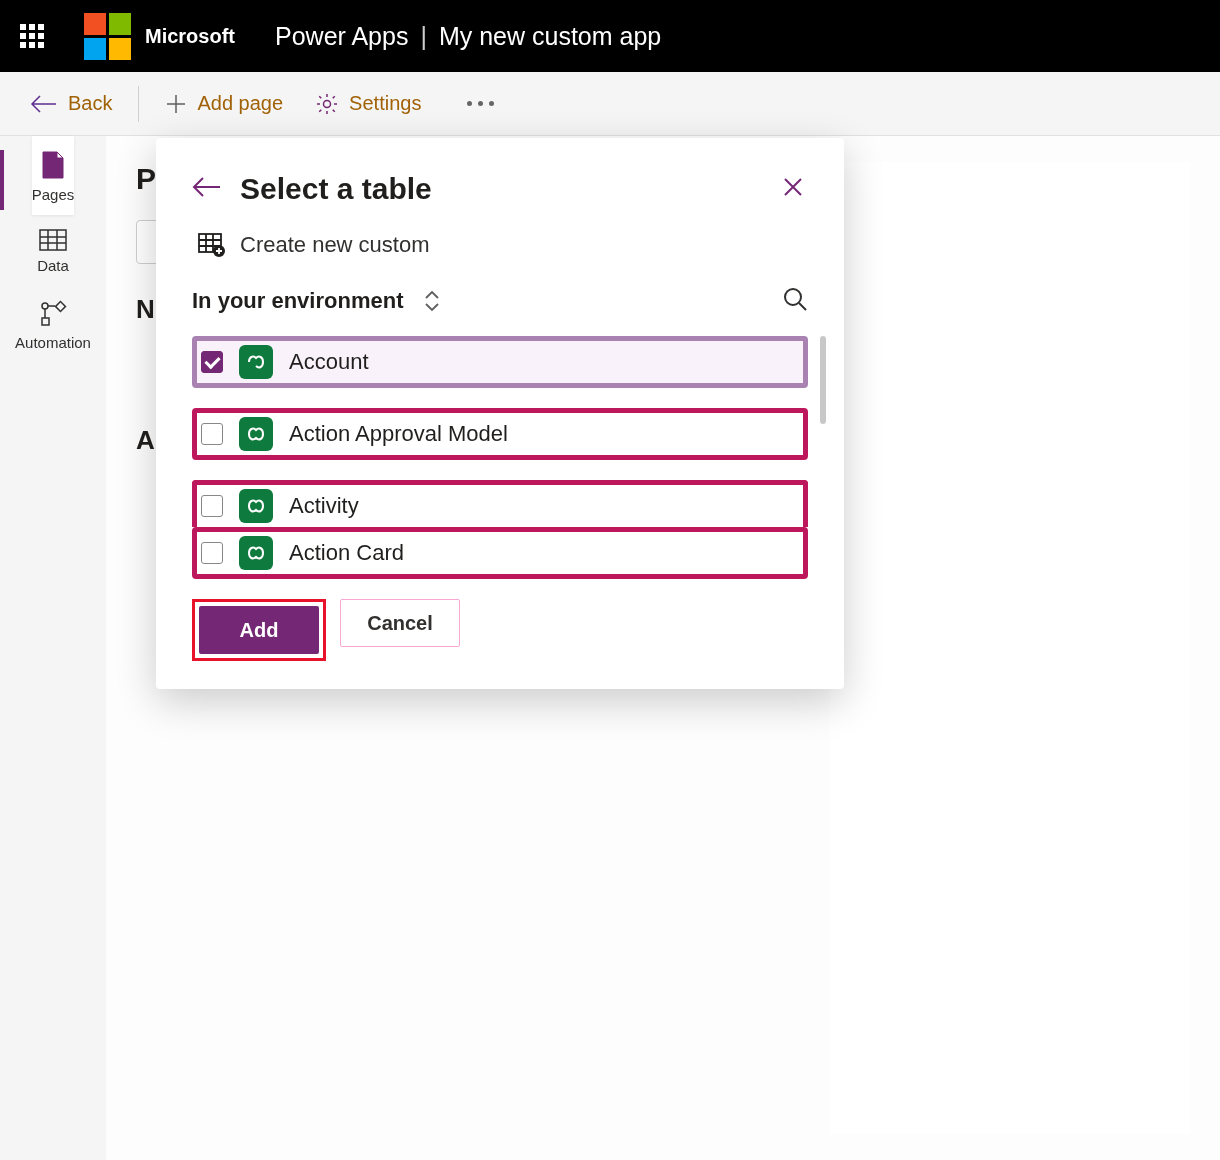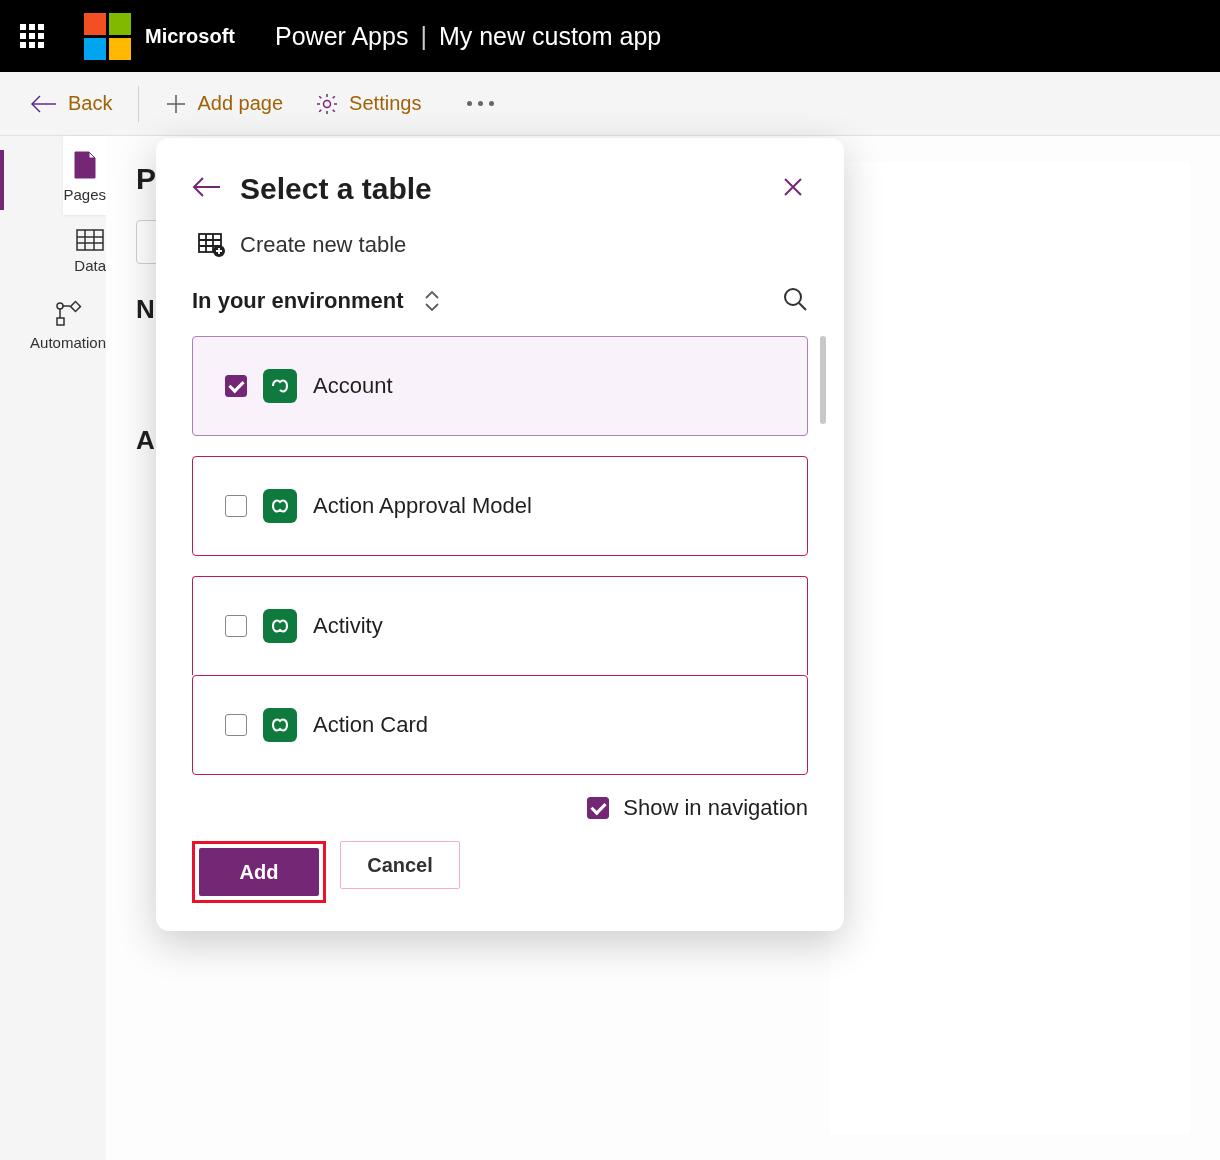--- a/index.html
+++ b/index.html
@@ -21,51 +21,51 @@
 
 
 .command-bar { height: 64px; background: #f5f5f5; border-bottom: 1px solid #e1e1e1; display: flex; align-items: center; padding: 0 18px; gap: 8px; }
 .cmd-item { display: flex; align-items: center; gap: 10px; padding: 8px 12px; font-size: 20px; color: #a16207; cursor: pointer; }
 .cmd-item.back svg { color: #5c2e91; }
 .divider { width: 1px; height: 36px; background: #d2d0ce; margin: 0 6px; }
 .more-dots { display: flex; gap: 6px; margin-left: 18px; padding: 8px; }
 .more-dots span { width: 5px; height: 5px; border-radius: 50%; background: #666; }
 
 
-.left-nav { position: absolute; top: 136px; left: 0; width: 106px; background: #f5f5f5; bottom: 0; display: flex; flex-direction: column; align-items: flex-end; }
+.left-nav { position: absolute; top: 136px; left: 0; width: 106px; background: #f5f5f5; bottom: 0; display: flex; flex-direction: column; align-items: center; }
 .nav-item { display: flex; flex-direction: column; align-items: center; padding: 14px 0 12px; font-size: 15px; color: #323130; cursor: pointer; gap: 6px; }
 .nav-item.active { background: #fff; box-shadow: 0 1px 3px rgba(0,0,0,0.08); }
 .nav-item.active::before { content: ""; position: absolute; left: 0; width: 4px; height: 60px; background: #742774; }
 .nav-item svg { color: #323130; }
 .nav-item.active svg { color: #742774; }
 
 
 .main-area { position: absolute; top: 136px; left: 106px; right: 0; bottom: 0; background: #fdfdfd; padding: 26px 30px; display: flex; }
 .left-col { width: 450px; }
 .page-title-partial { font-size: 30px; font-weight: 700; color: #201f1e; margin-bottom: 24px; }
 .search-box-partial { width: 30px; height: 44px; border: 1px solid #cfcfcf; border-radius: 4px; background: #fff; margin-bottom: 30px; }
 .section-label { font-size: 26px; font-weight: 700; color: #201f1e; margin-bottom: 40px; }
 .preview-pane { width: 360px; background: #fff; margin-left: auto; height: 100%; }
 
 
-.dialog { position: absolute; top: 138px; left: 156px; width: 688px; background: #fff; border-radius: 13px; box-shadow: 0 12px 40px rgba(0,0,0,0.2); padding: 34px 36px 28px; z-index: 100; }
+.dialog { position: absolute; top: 138px; left: 156px; width: 688px; background: #fff; border-radius: 4px; box-shadow: 0 12px 40px rgba(0,0,0,0.2); padding: 34px 36px 28px; z-index: 100; }
 .dialog-head { display: flex; align-items: center; margin-bottom: 26px; }
 .dialog-back { color: #742774; margin-right: 18px; cursor: pointer; }
 .dialog-title { font-size: 30px; font-weight: 600; color: #201f1e; flex: 1; }
 .dialog-close { color: #742774; cursor: pointer; padding: 4px; }
 
 .create-row { display: flex; align-items: center; gap: 14px; font-size: 22px; color: #323130; cursor: pointer; margin: 0 0 28px 6px; }
 .env-row { display: flex; align-items: center; margin-bottom: 20px; }
 .env-label { font-size: 22px; font-weight: 700; color: #201f1e; margin-right: 20px; }
 .sort-chevron { display: flex; flex-direction: column; color: #666; }
 .search-icon-right { margin-left: auto; color: #323130; cursor: pointer; }
 
 .table-list { position: relative; }
 .scroll-track { position: absolute; right: -18px; top: 0; width: 6px; height: 88px; background: #c8c8c8; border-radius: 3px; }
-.table-item { border: 1px solid #be185d; border-radius: 4px; padding: 32px; display: flex; align-items: center; gap: 16px; margin-bottom: 20px; cursor: pointer; background: #fff; }
+.table-item { border: 5px solid #be185d; border-radius: 4px; padding: 4px; display: flex; align-items: center; gap: 16px; margin-bottom: 20px; cursor: pointer; background: #fff; }
 .table-item.selected { background: #f9f2fa; border-color: #a982b1; }
 .checkbox { width: 22px; height: 22px; border: 1px solid #8a8886; border-radius: 3px; display: flex; align-items: center; justify-content: center; }
 .checkbox.checked { background: #742774; border-color: #742774; }
 .checkbox.checked::after { content: ""; width: 6px; height: 11px; border: solid #fff; border-width: 0 3px 3px 0; transform: rotate(45deg); margin-top: -3px; }
 .table-icon { width: 34px; height: 34px; background: #0f7a3d; border-radius: 6px; display: flex; align-items: center; justify-content: center; }
 .table-icon svg { color: #fff; }
 .table-name { font-size: 22px; color: #201f1e; }
 
 .show-nav-row { display: flex; align-items: center; justify-content: flex-end; gap: 14px; margin: 16px 0 20px; font-size: 22px; color: #201f1e; }
 
@@ -181,21 +181,21 @@
     </div>
   </div>
 
   <div class="create-row">
     <svg width="28" height="24" viewBox="0 0 28 24">
         <rect x="1" y="1" width="22" height="18" fill="none" stroke="#201f1e" stroke-width="1.8"></rect>
         <path d="M1 7 H23 M1 13 H23 M8 1 V19 M15 1 V19" stroke="#201f1e" stroke-width="1.8"></path>
         <circle cx="21" cy="18" r="6" fill="#201f1e"></circle>
         <path d="M21 15 V21 M18 18 H24" stroke="#fff" stroke-width="1.8"></path>
       </svg>
-    <span>Create new table</span>
+    <span>Create new custom</span>
   </div>
 
   <div class="env-row">
     <div class="env-label">In your environment</div>
     <div class="sort-chevron">
       <svg width="18" height="22" viewBox="0 0 18 22">
           <path d="M3 8 L9 2 L15 8 M3 14 L9 20 L15 14" stroke="#605e5c" stroke-width="1.8" fill="none"></path>
         </svg>
     </div>
     <div class="search-icon-right">
@@ -244,24 +244,20 @@
       <div class="checkbox"></div>
       <div class="table-icon">
         <svg width="22" height="22" viewBox="0 0 22 22">
             <path d="M4 11 C4 6 8 4 11 7 C14 4 18 6 18 11 C18 16 14 18 11 15 C8 18 4 16 4 11" fill="none" stroke="#fff" stroke-width="2"></path>
           </svg>
       </div>
       <span class="table-name">Action Card</span>
     </div>
   </div>
 
-  <div class="show-nav-row">
-    <div class="checkbox checked"></div>
-    <span>Show in navigation</span>
-  </div>
 
   <div class="dialog-buttons">
     <div class="highlight-box">
       <button class="btn btn-primary">Add</button>
     </div>
     <button class="btn btn-secondary">Cancel</button>
   </div>
 </div>
 
 </body></html>

